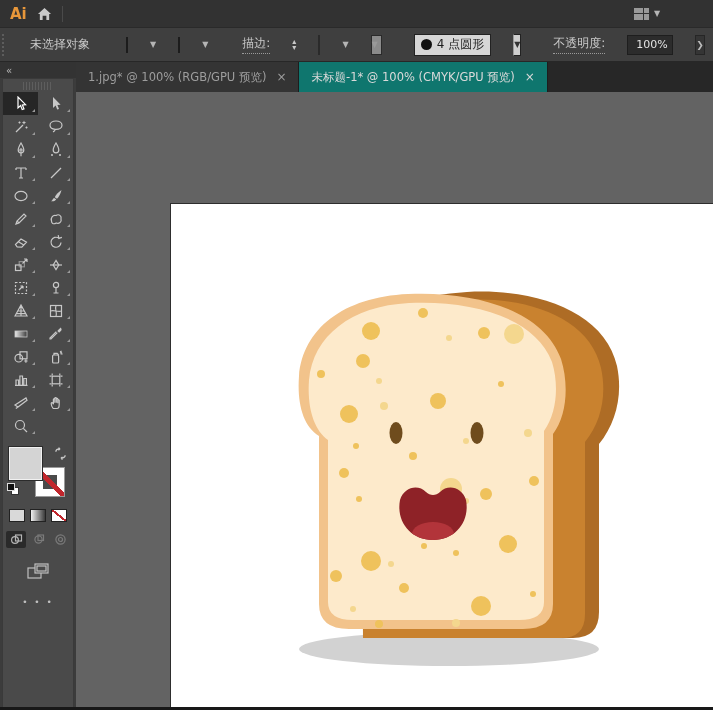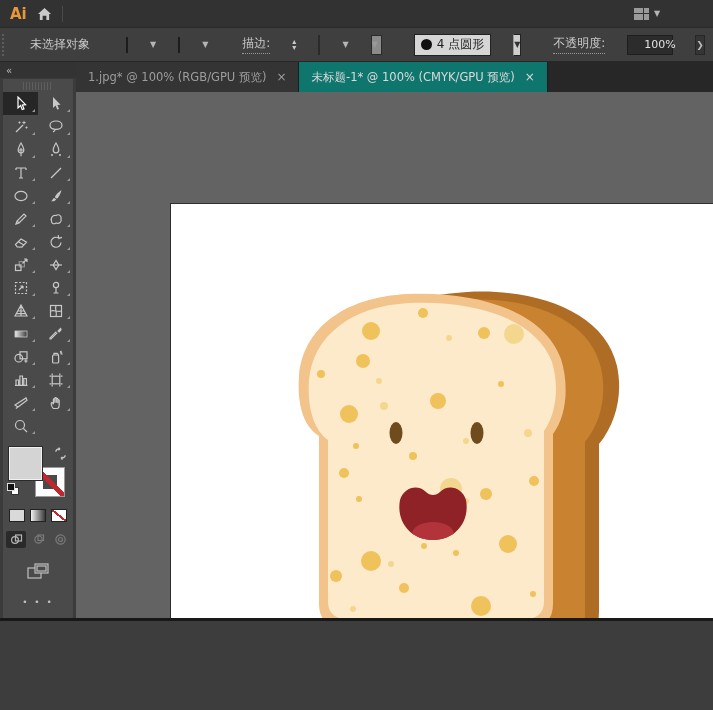--- a/index.html
+++ b/index.html
@@ -1,18 +1,18 @@
 <!DOCTYPE html>
 <html><head>
 <meta charset="utf-8">
 <style>
   * { box-sizing: border-box; margin: 0; padding: 0; }
   html,body { width:713px; height:710px; overflow:hidden; }
   body { font-family:"DejaVu Sans","Liberation Sans",sans-serif; background:#3d3d3d; }
-  .app { position:relative; width:713px; height:621px; background:#3d3d3d; overflow:hidden; }
+  .app { position:relative; width:713px; height:710px; background:#3d3d3d; overflow:hidden; }
 
   
   .menubar { height:28px; background:#323232; display:flex; align-items:center; padding-left:8px;
              color:#d6d6d6; font-size:12px; position:relative; border-bottom:1px solid #2a2a2a;}
   .ai-logo { font-weight:bold; font-size:15px; margin:0 10px 0 2px; }
   .home-btn { display:flex; align-items:center; margin-right:10px; }
   .mb-sep { width:1px; height:16px; background:#4a4a4a; margin-right:10px; }
   .menu-item { padding:0 9px; line-height:28px; cursor:default; white-space:nowrap; }
   .workspace { position:absolute; left:634px; top:0; height:28px; display:flex; align-items:center; gap:5px; }
   .ws-grid { display:grid; grid-template-columns:9px 5px; grid-template-rows:5px 6px; gap:1px; }
@@ -35,21 +35,21 @@
   .dd-field { width:44px; height:20px; background:#353535; border:1px solid #2a2a2a; }
   .wide-dd { width:92px; height:20px; background:#8b8b8b; border:1px solid #2a2a2a;
              display:flex; align-items:center; justify-content:flex-end; padding-right:3px; }
   .brush-box { height:22px; background:#d6d6d6; color:#1d1d1d; display:flex; align-items:center;
                gap:5px; padding:0 6px; border:1px solid #222; }
   .brush-dot { width:11px; height:11px; border-radius:50%; background:#111; }
   .brush-chev { width:16px; height:22px; background:#cfcfcf; border:1px solid #222; border-left:1px solid #9b9b9b;
                 display:flex; align-items:center; justify-content:center; }
   .brush-chev .chev { color:#333; }
   .opacity-field { width:46px; height:20px; background:#2c2c2c; border:1px solid #1e1e1e;
-                   color:#e3e3e3; font-size:11px; padding:2px 16px; }
+                   color:#e3e3e3; font-size:11px; padding:2px 8px; }
   .next-btn { width:16px; height:20px; background:#353535; border:1px solid #262626; color:#bcbcbc;
               display:flex; align-items:center; justify-content:center; font-size:9px; }
   .style-label { margin-left:10px; }
 
   
   .main { display:flex; height:648px; }
   .dock { width:76px; background:#3c3c3c; display:flex; flex-direction:column; }
   .collapse-strip { height:16px; background:#333333; color:#b9b9b9; font-size:10px;
                     display:flex; align-items:center; padding-left:6px; }
   .toolpanel { flex:1; width:72px; margin:0 2px; background:#4a4a4a; border:1px solid #3a3a3a;

